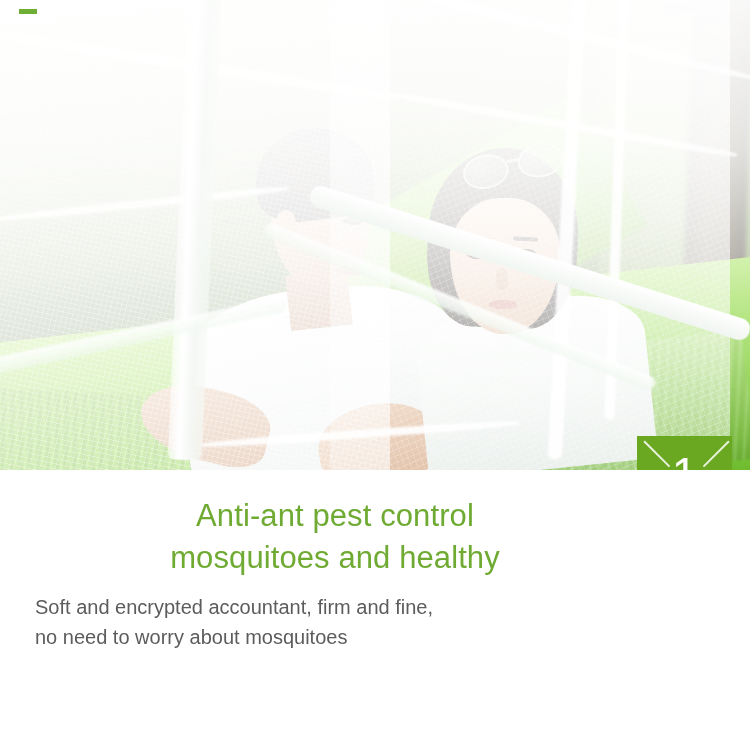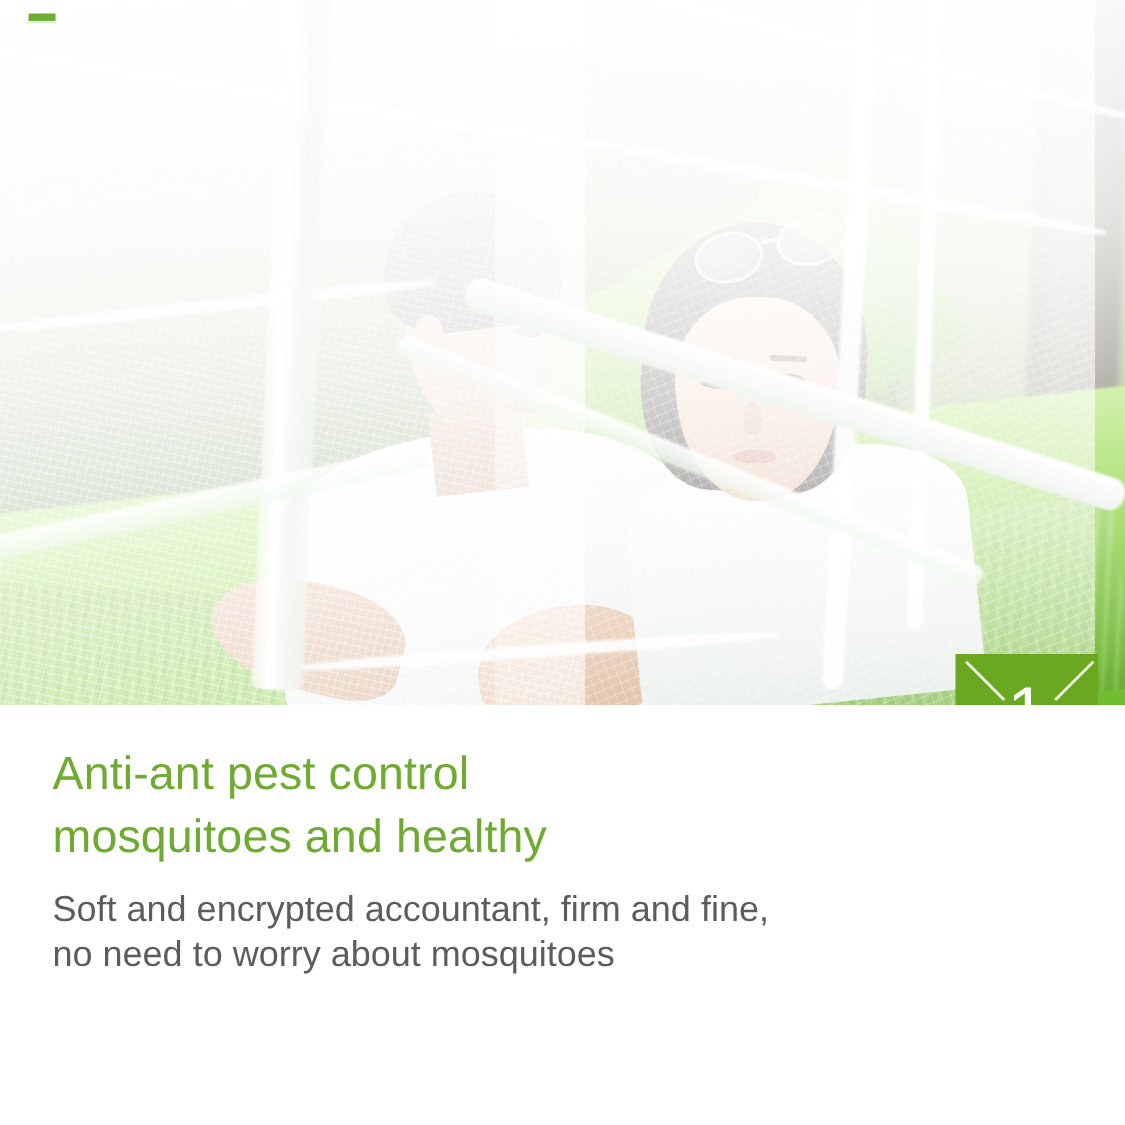--- a/index.html
+++ b/index.html
@@ -263,25 +263,26 @@
     position:absolute; left:-3px; top:12px; width:36px; height:1.5px;
     background:rgba(255,255,255,.85);
   }
 
   
   .content { position:absolute; left:0; top:470px; width:750px; height:280px; background:#fff; }
   .headline {
     position:absolute; left:35px; top:25px; width:600px;
     color:#6faa32; font-size:31px; line-height:42px; font-weight:400;
     letter-spacing:.1px;
+    text-align:center;
   }
   .headline div { white-space:nowrap; }
   .subcopy {
     position:absolute; left:35px; top:122px; width:620px;
-    color:#5c5c5c; font-size:24px; line-height:30px; font-weight:400;
+    color:#5c5c5c; font-size:20px; line-height:30px; font-weight:400;
   }
   .subcopy div { white-space:nowrap; }
 </style>
 </head>
 <body>
 
 <div class="page">
 
   <div class="hero">
 

